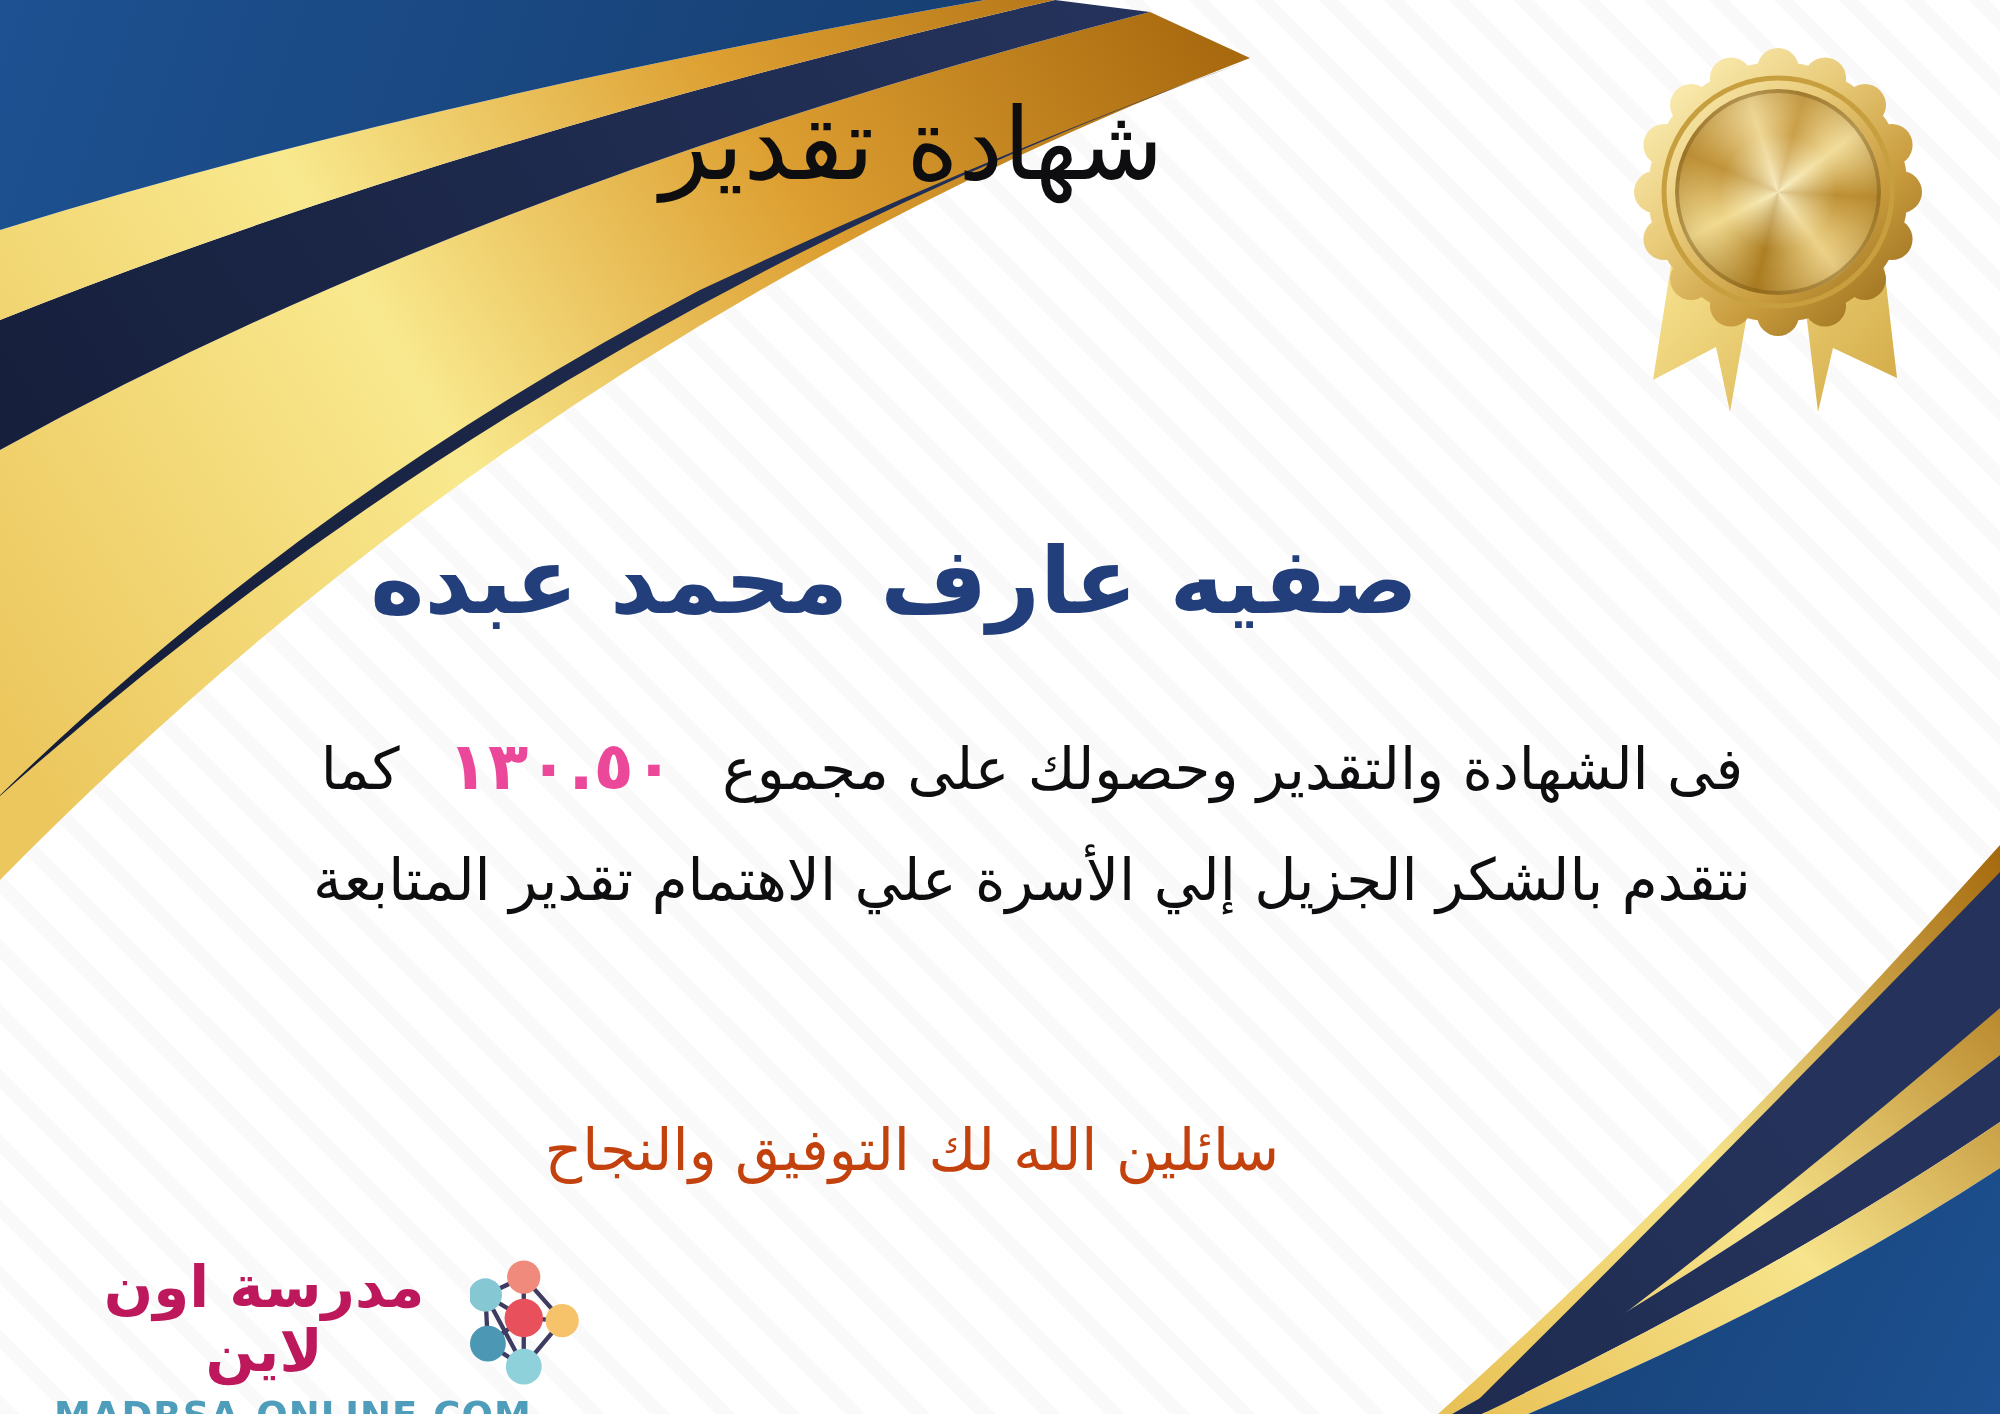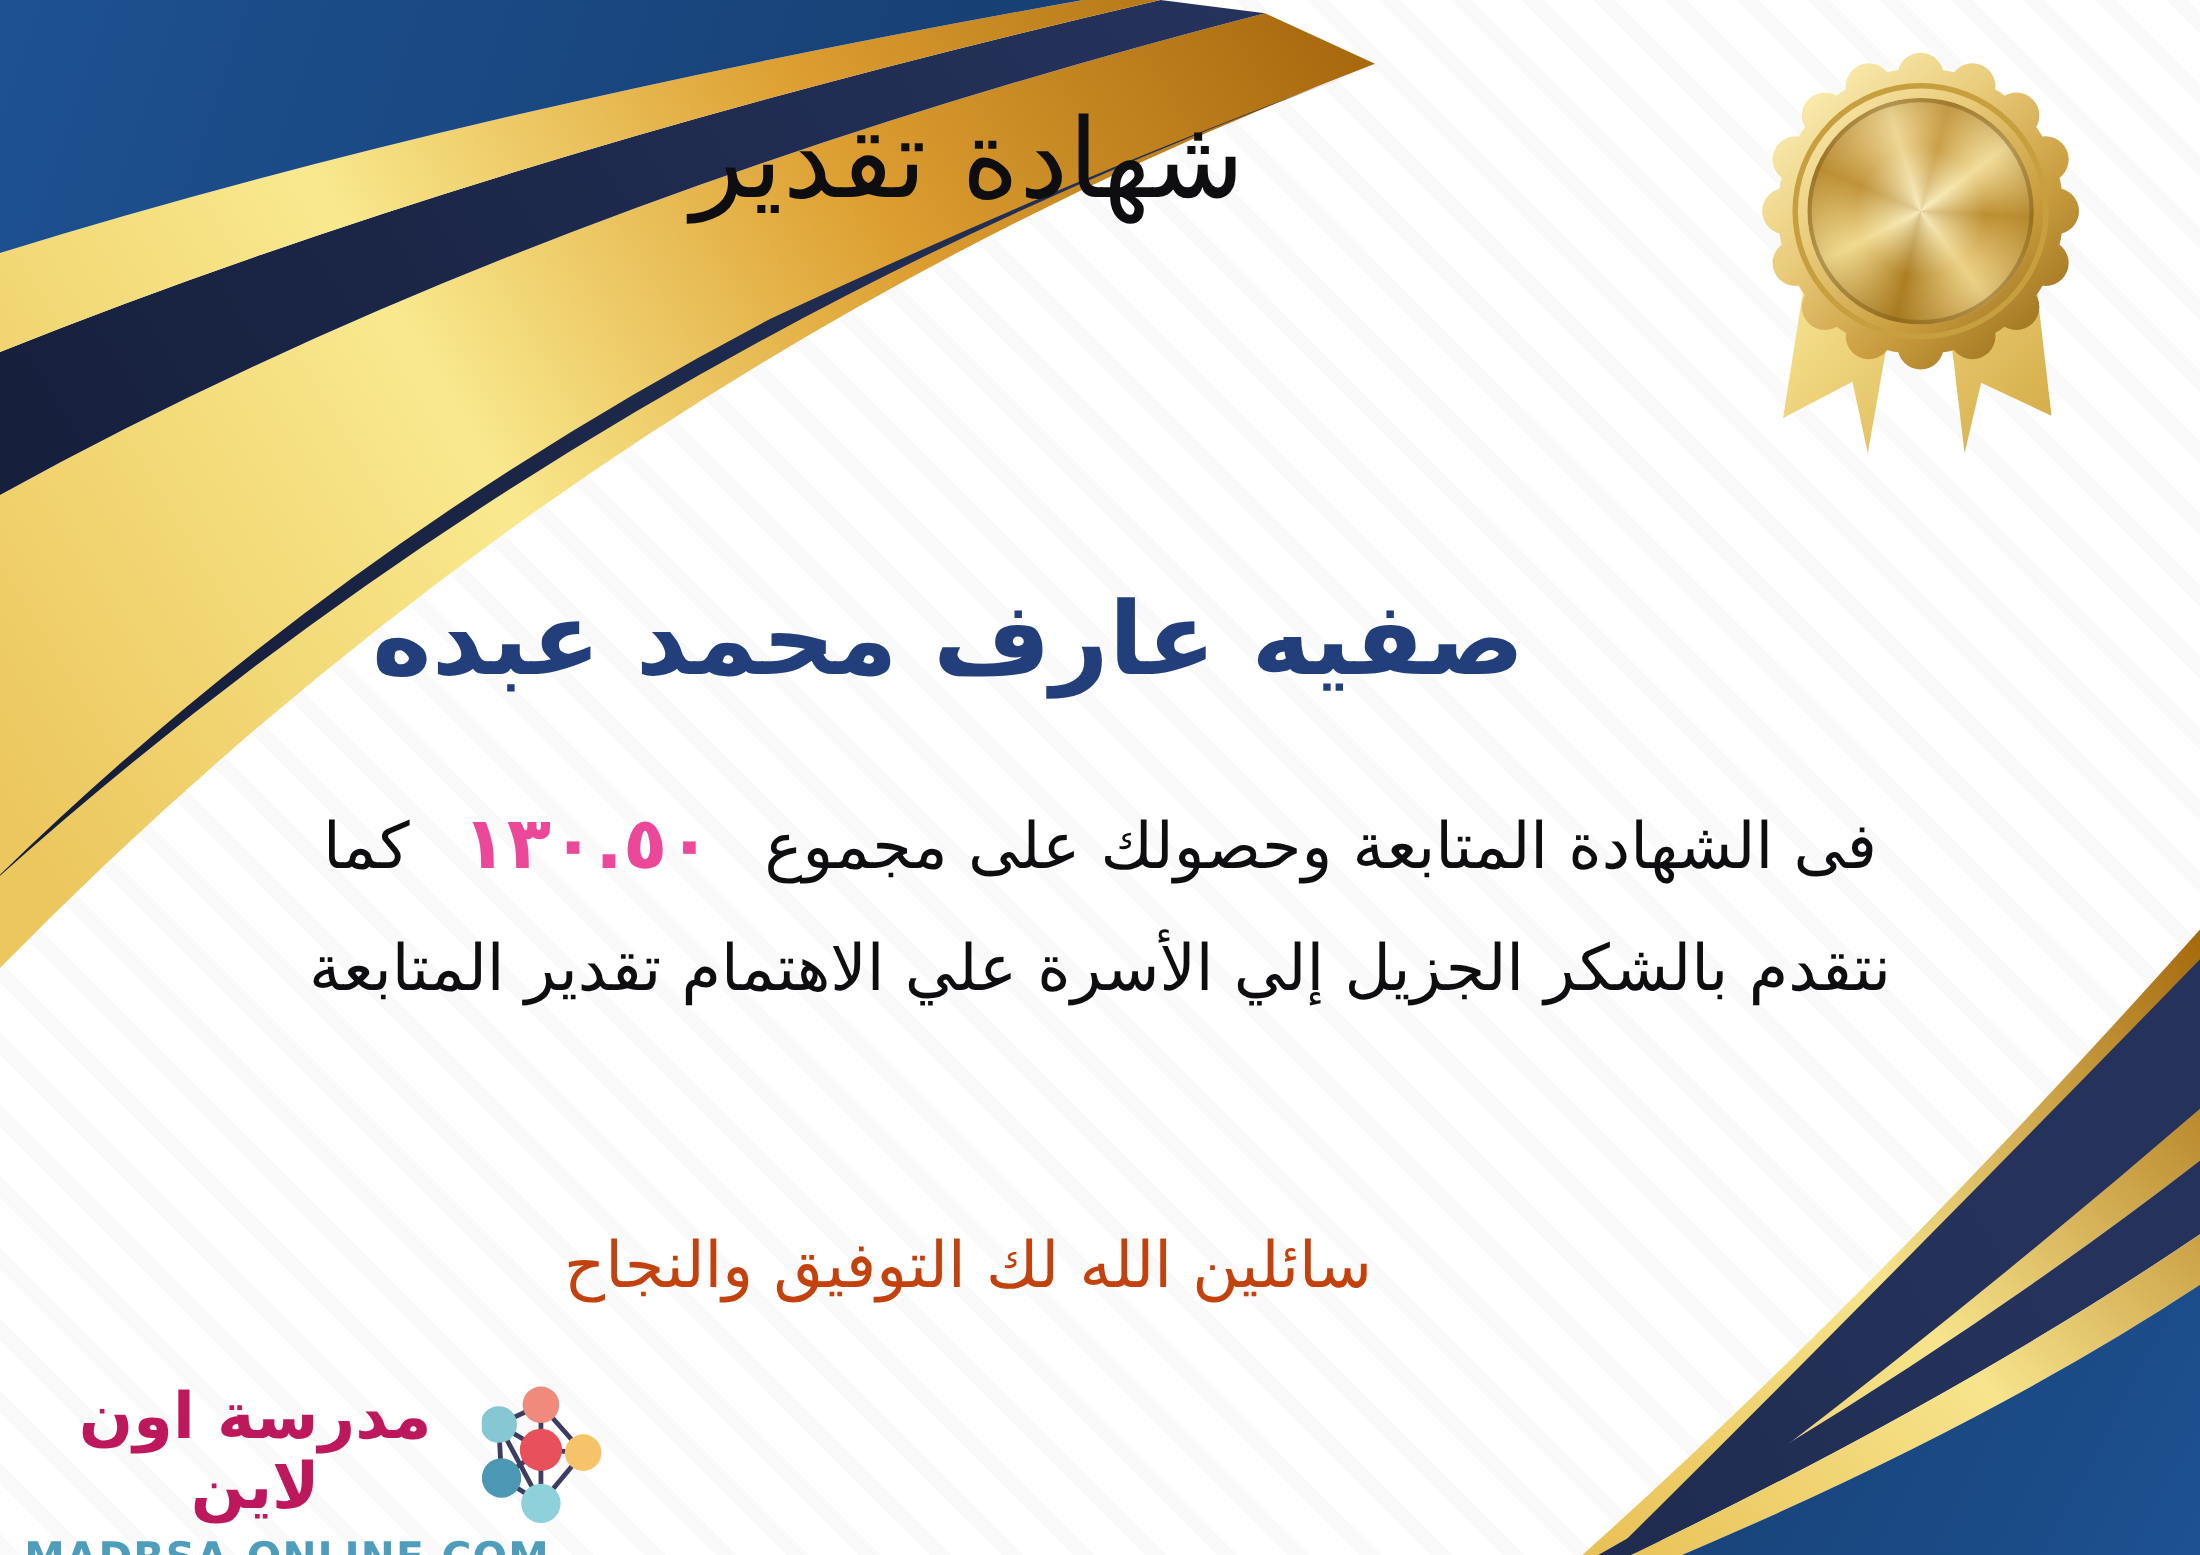--- a/index.html
+++ b/index.html
@@ -9,21 +9,21 @@
     background:#ffffff;
   }
   .texture{
     position:absolute;inset:0;
     background:
       repeating-linear-gradient(45deg,
         rgba(110,110,135,0.040) 0px, rgba(110,110,135,0.040) 14px,
         rgba(255,255,255,0) 14px, rgba(255,255,255,0) 46px);
   }
   .decor-svg{position:absolute;left:0;top:0;width:2000px;height:1414px;}
-  .abs{position:absolute;}
+  .abs{position:absolute;margin-left:32px;}
   .title{
     left:0;top:86px;width:1760px;text-align:center;
     font-size:100px;color:#0e0e10;letter-spacing:0;
     direction:rtl;
   }
   .student-name{
     left:0;top:528px;width:1724px;text-align:center;
     font-size:92px;font-weight:bold;color:#223f7b;direction:rtl;
   }
   .body-text{
@@ -148,21 +148,21 @@
       <circle cx="163" cy="152" r="114" fill="none" stroke="#c79f3f" stroke-width="5"></circle>
     </svg>
     <div class="medal-disc"></div>
   </div>
 
   <div class="abs title">شهادة تقدير</div>
 
   <div class="abs student-name">صفيه عارف محمد عبده</div>
 
   <div class="abs body-text">
-    <div><span>فى الشهادة المتابعة وحصولك على مجموع</span><span class="score">١٣٠.٥٠</span><span>كما</span></div>
+    <div><span>فى الشهادة والتقدير وحصولك على مجموع</span><span class="score">١٣٠.٥٠</span><span>كما</span></div>
     <div>نتقدم بالشكر الجزيل إلي الأسرة علي الاهتمام تقدير المتابعة</div>
   </div>
 
   <div class="abs closing">سائلين الله لك التوفيق والنجاح</div>
 
   <div class="abs logo">
     <div class="logo-ar">مدرسة اون لاين</div>
     <div class="logo-domain">MADRSA-ONLINE.COM</div>
   </div>
 

